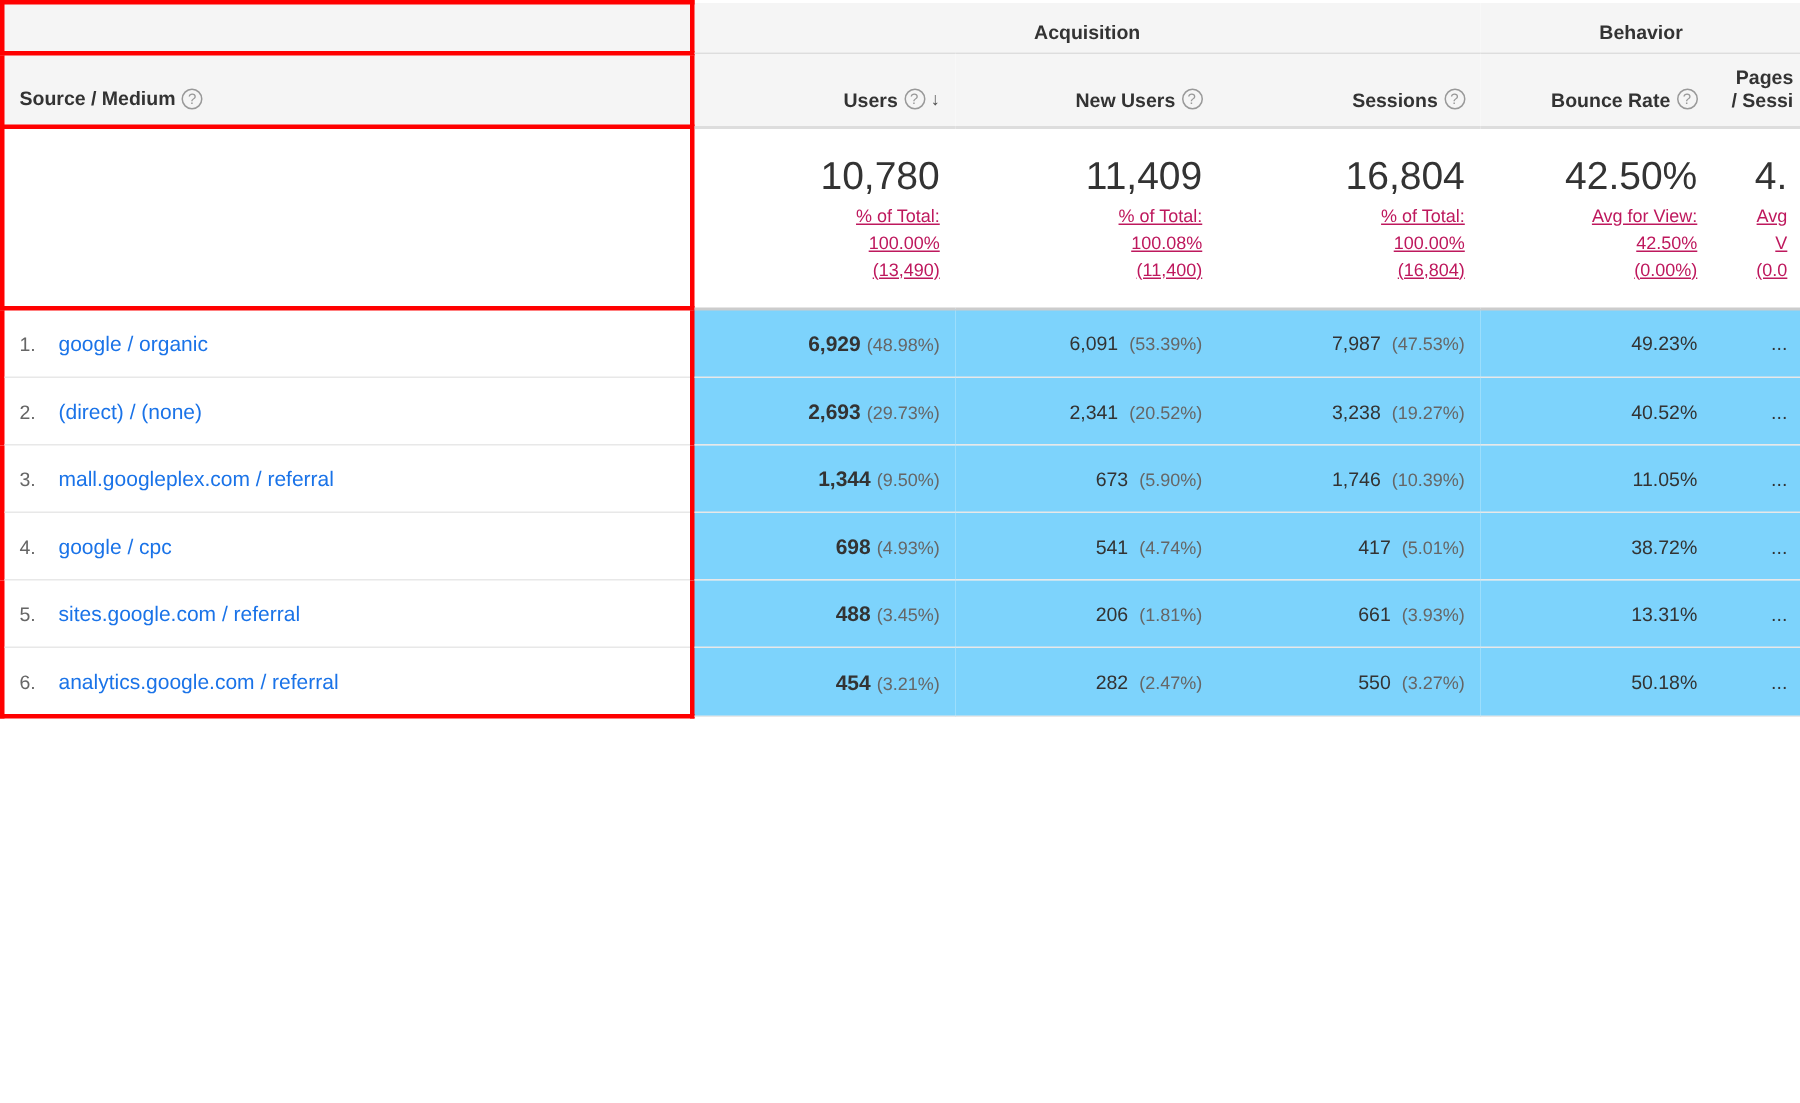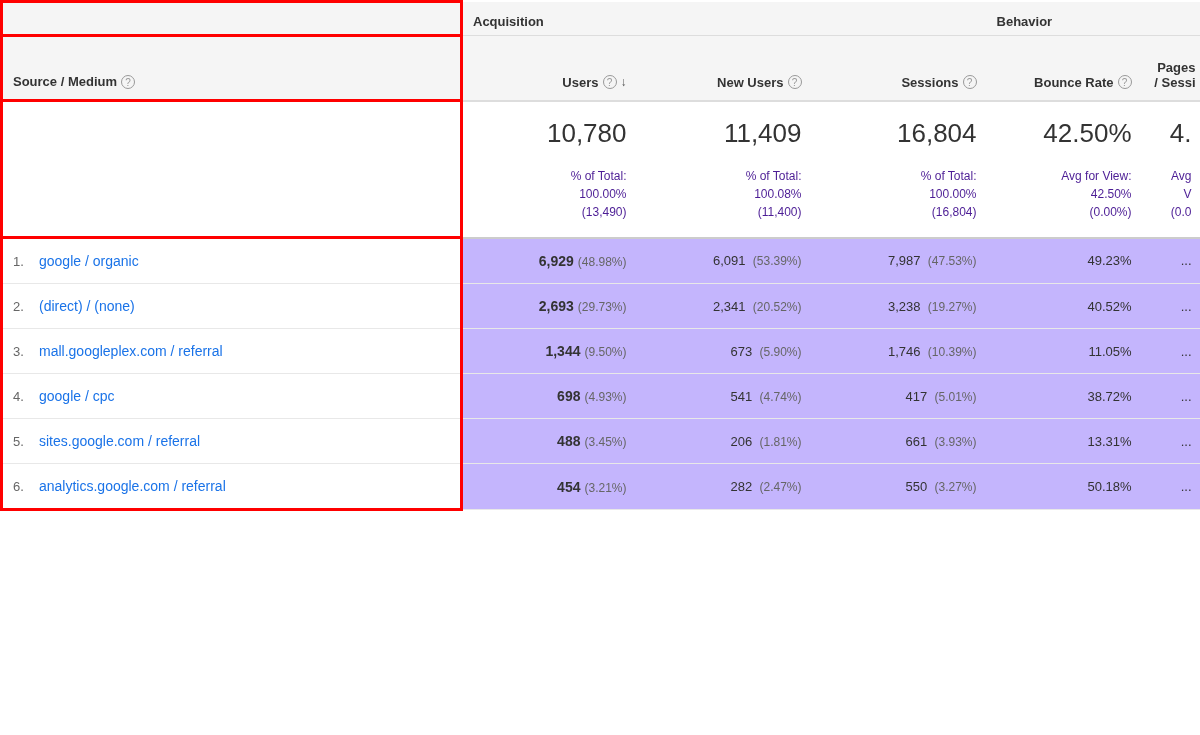--- a/index.html
+++ b/index.html
@@ -28,30 +28,30 @@
     col.bounce-col { width: 155px; }
     col.pages-col { width: 60px; }
 
     thead tr.section-row th {
       background: #f5f5f5;
       font-weight: bold;
       font-size: 13px;
       color: #333;
       padding: 12px 10px 6px 10px;
       border-bottom: 1px solid #ddd;
-      text-align: left;
+      text-align: center;
       vertical-align: bottom;
     }
     thead tr.section-row th.source-header {
       border: 3px solid red;
       background: #f5f5f5;
     }
     thead tr.col-header th {
       background: #f5f5f5;
-      padding: 24px 10px 10px 10px;
+      padding: 8px 10px 10px 10px;
       border-bottom: 2px solid #ddd;
       text-align: right;
       vertical-align: bottom;
       font-weight: bold;
       font-size: 13px;
       color: #333;
     }
     thead tr.col-header th.source-header-col {
       text-align: left;
       border: 3px solid red;
@@ -94,21 +94,21 @@
     tbody tr.total-row td.source-cell {
       border: 3px solid red;
       border-top: none;
       border-bottom: 3px solid red;
       background: #fff;
     }
     tbody tr.data-row td {
       text-align: right;
       padding: 14px 10px;
       vertical-align: middle;
-      background: #c4b5fd;
+      background: #7dd3fc;
     }
     tbody tr.data-row td.source-cell {
       text-align: left;
       border-left: 3px solid red;
       border-right: 3px solid red;
       background: #fff;
     }
     tbody tr.data-row:last-child td.source-cell {
       border-bottom: 3px solid red;
     }
@@ -128,24 +128,25 @@
       font-size: 14px;
     }
     .total-main {
       font-size: 26px;
       font-weight: 300;
       color: #333;
       display: block;
     }
     .total-sub {
       font-size: 12px;
-      color: #4c1d95;
+      color: #be185d;
       display: block;
-      margin-top: 18px;
+      margin-top: 2px;
       line-height: 1.5;
+      text-decoration: underline;
     }
     .users-main {
       font-weight: bold;
       font-size: 14px;
     }
     .users-pct {
       font-size: 12px;
       color: #666;
       margin-left: 4px;
     }

